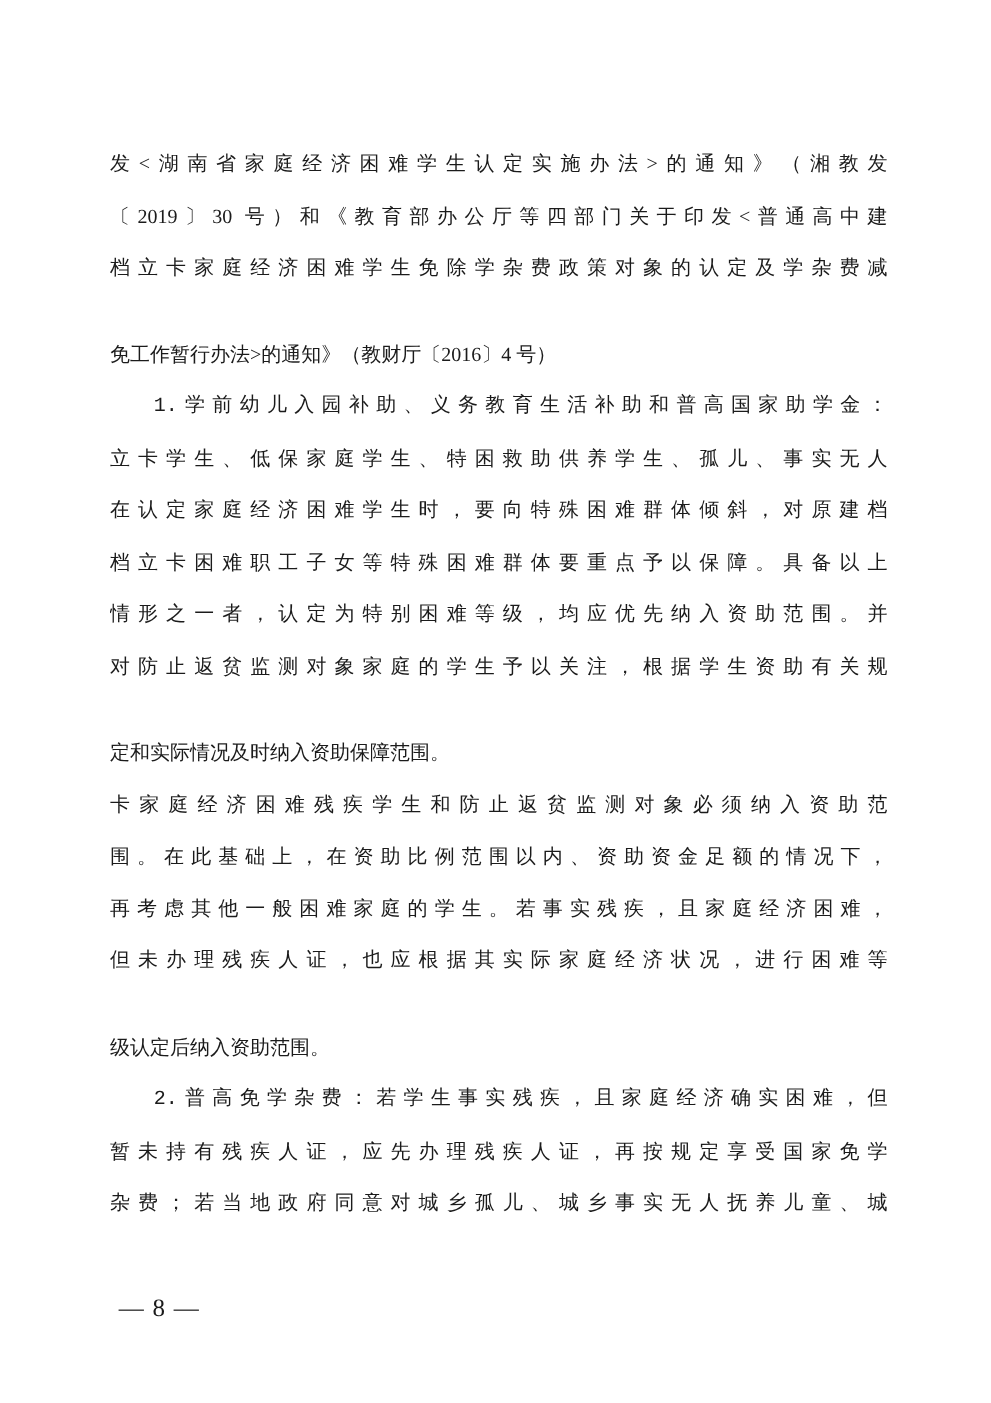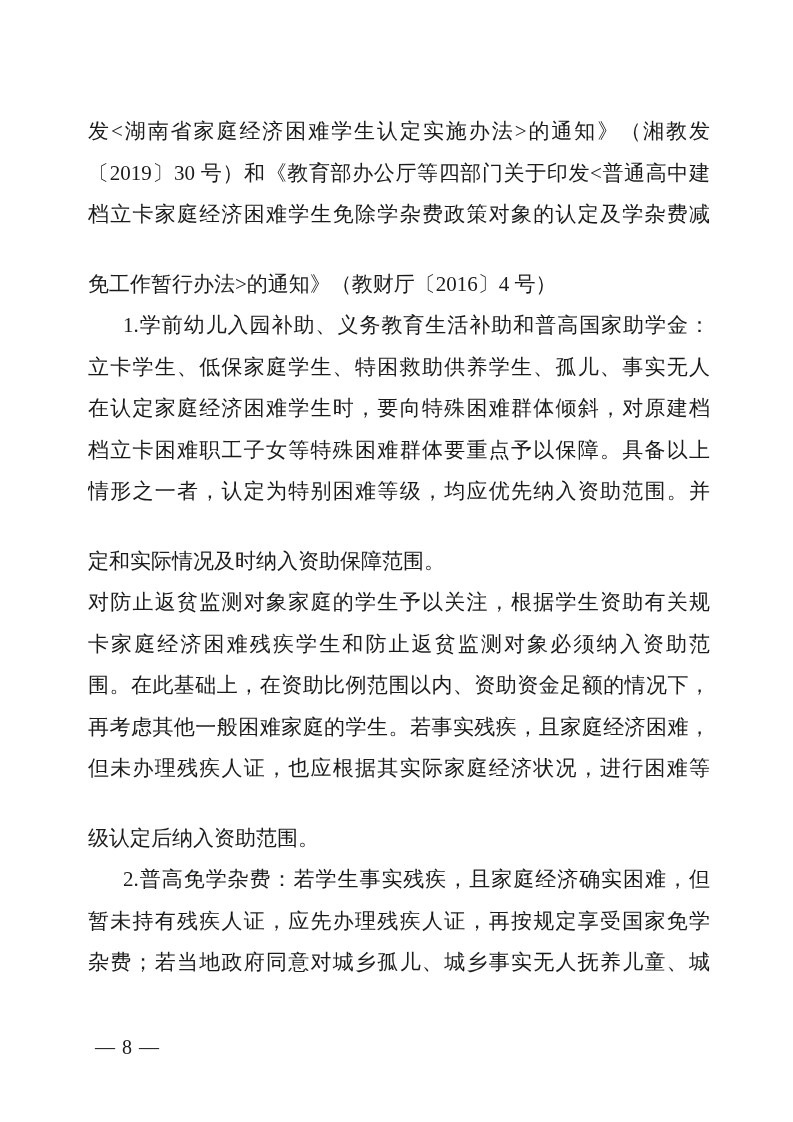--- a/index.html
+++ b/index.html
@@ -18,34 +18,35 @@
   }
   .text-body {
     position: absolute;
     left: 88px;
     top: 111px;
     width: 622px;
   }
   .line {
     height: 41.5px;
     line-height: 41.5px;
-    font-size: 21px;
+    font-size: 16px;
     text-align: justify;
     text-align-last: justify;
     overflow: hidden;
     white-space: normal;
     word-break: break-all;
   }
   .line.para-end {
     text-align: left;
     text-align-last: left;
     margin-top: 28px;
   }
   .line.indent {
     text-indent: 35px;
+    font-family: Liberation Mono, monospace;
   }
   .footer {
     position: absolute;
     left: 95px;
     top: 1034px;
     font-size: 20px;
     line-height: 26px;
     letter-spacing: 1px;
     color: #1b1b1b;
   }
@@ -57,22 +58,22 @@
   <div class="text-body">
       <div class="line">发&lt;湖南省家庭经济困难学生认定实施办法&gt;的通知》（湘教发</div>
       <div class="line">〔2019〕30 号）和《教育部办公厅等四部门关于印发&lt;普通高中建</div>
       <div class="line">档立卡家庭经济困难学生免除学杂费政策对象的认定及学杂费减</div>
       <div class="line para-end">免工作暂行办法&gt;的通知》（教财厅〔2016〕4 号）</div>
       <div class="line indent">1.学前幼儿入园补助、义务教育生活补助和普高国家助学金：</div>
       <div class="line">立卡学生、低保家庭学生、特困救助供养学生、孤儿、事实无人</div>
       <div class="line">在认定家庭经济困难学生时，要向特殊困难群体倾斜，对原建档</div>
       <div class="line">档立卡困难职工子女等特殊困难群体要重点予以保障。具备以上</div>
       <div class="line">情形之一者，认定为特别困难等级，均应优先纳入资助范围。并</div>
+      <div class="line">对防止返贫监测对象家庭的学生予以关注，根据学生资助有关规</div>
       <div class="line para-end">定和实际情况及时纳入资助保障范围。</div>
-      <div class="line">对防止返贫监测对象家庭的学生予以关注，根据学生资助有关规</div>
       <div class="line">卡家庭经济困难残疾学生和防止返贫监测对象必须纳入资助范</div>
       <div class="line">围。在此基础上，在资助比例范围以内、资助资金足额的情况下，</div>
       <div class="line">再考虑其他一般困难家庭的学生。若事实残疾，且家庭经济困难，</div>
       <div class="line">但未办理残疾人证，也应根据其实际家庭经济状况，进行困难等</div>
       <div class="line para-end">级认定后纳入资助范围。</div>
       <div class="line indent">2.普高免学杂费：若学生事实残疾，且家庭经济确实困难，但</div>
       <div class="line">暂未持有残疾人证，应先办理残疾人证，再按规定享受国家免学</div>
       <div class="line">杂费；若当地政府同意对城乡孤儿、城乡事实无人抚养儿童、城</div>
     </div>
   <div class="footer">— 8 —</div>

